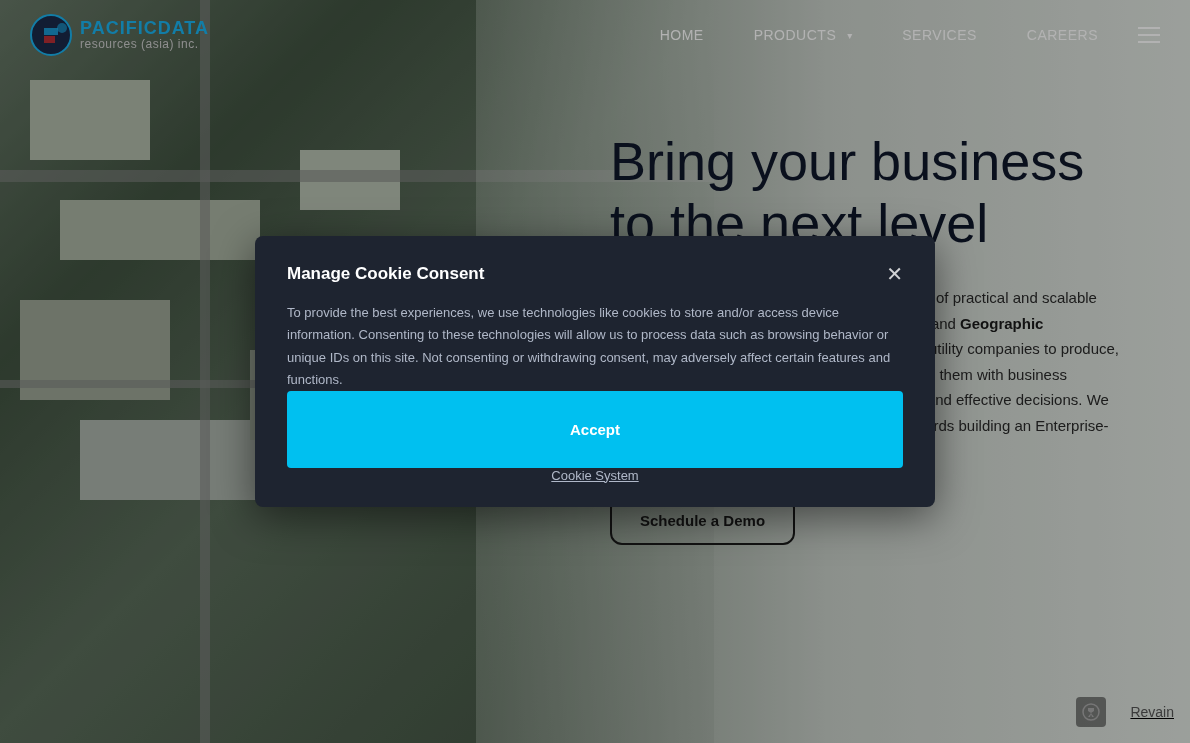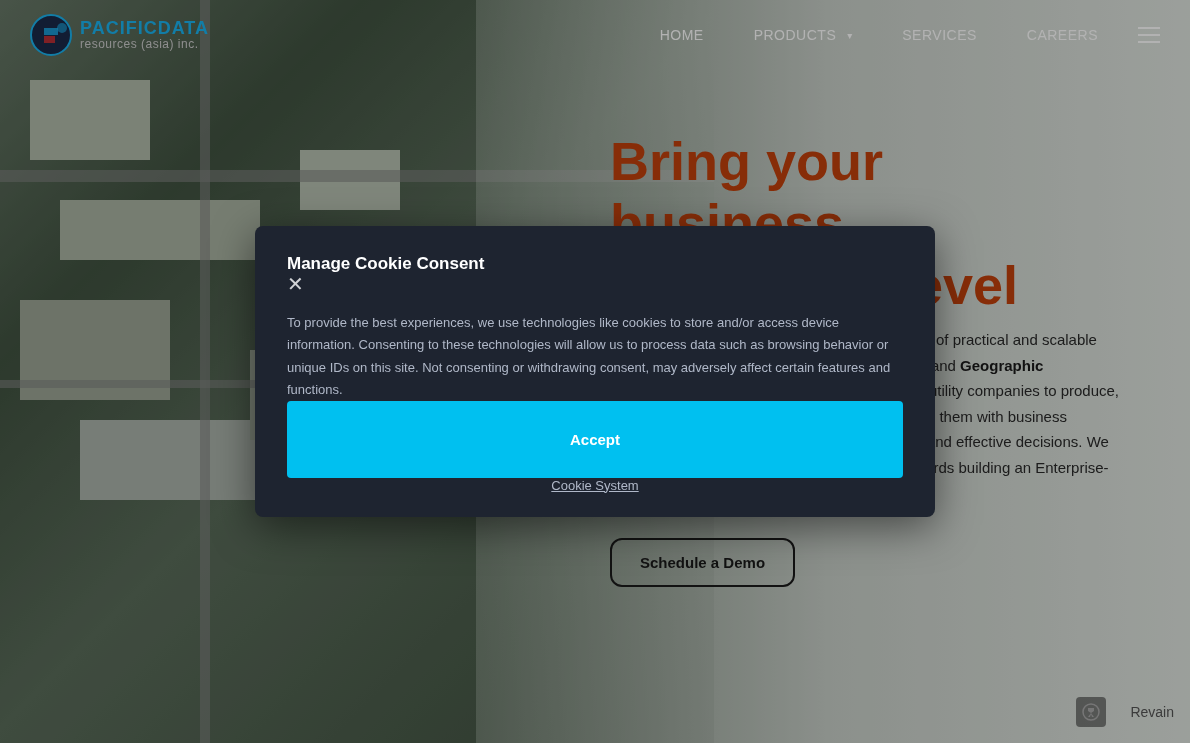--- a/index.html
+++ b/index.html
@@ -175,24 +175,24 @@
     .hero-content {
       position: absolute;
       top: 130px;
       right: 60px;
       width: 520px;
       z-index: 5;
     }
 
     .hero-title {
       font-size: 54px;
-      font-weight: 700;
-      color: #c2410c;
+      font-weight: 400;
+      color: #0f172a;
       line-height: 1.15;
-      margin-bottom: 11px;
+      margin-bottom: 31px;
     }
 
     .hero-description {
       font-size: 15px;
       color: #2a2a2a;
       line-height: 1.7;
       margin-bottom: 32px;
     }
 
     .hero-description strong {
@@ -229,20 +229,21 @@
 
     
     .revain-badge {
       position: absolute;
       bottom: 16px;
       right: 16px;
       z-index: 5;
       display: flex;
       align-items: center;
       gap: 24px;
+      text-decoration: underline;
     }
 
     .revain-icon {
       width: 30px;
       height: 30px;
       background: rgba(80,80,80,0.7);
       border-radius: 4px;
       display: flex;
       align-items: center;
       justify-content: center;
@@ -272,23 +273,22 @@
       border-radius: 8px;
       width: 680px;
       padding: 28px 32px 24px;
       position: relative;
       box-shadow: 0 10px 40px rgba(0,0,0,0.5);
     }
 
     .cookie-header {
       display: flex;
       justify-content: space-between;
-      align-items: flex-start;
+      align-items: flex-end;
       margin-bottom: 18px;
-      flex-direction: column;
     }
 
     .cookie-title {
       font-size: 17px;
       font-weight: 700;
       color: white;
     }
 
     .cookie-close {
       background: none;

